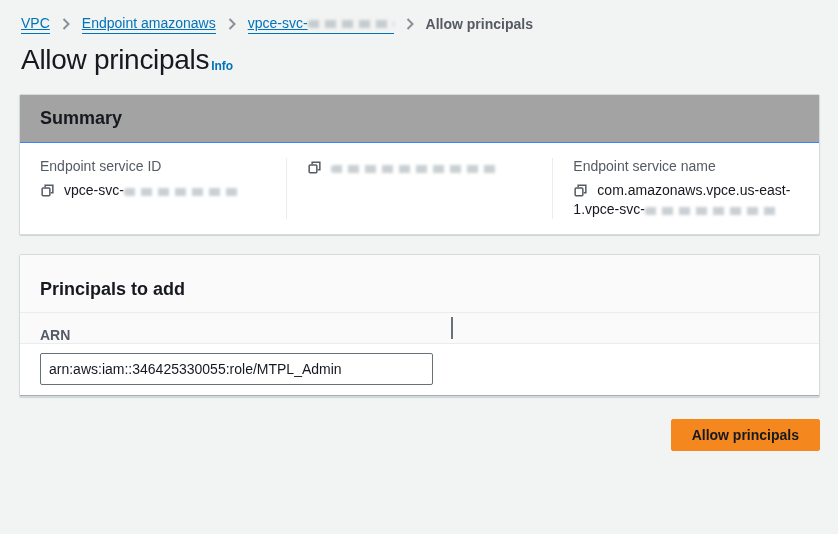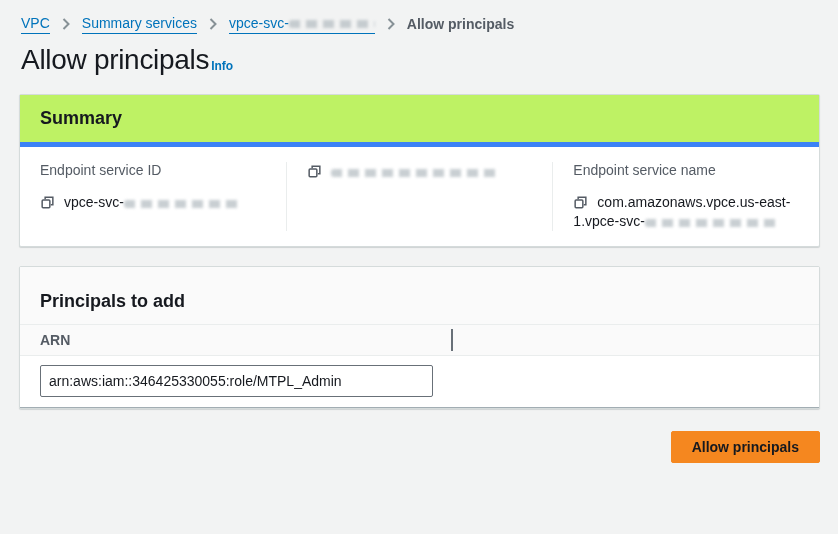--- a/index.html
+++ b/index.html
@@ -18,20 +18,21 @@
     gap: 12px;
     padding: 15px 21px 0 21px;
     font-size: 14px;
   }
   .crumb-link {
     color: #0073bb;
     border-bottom: 1px solid #0073bb;
     cursor: pointer;
     line-height: 1.25;
     white-space: nowrap;
+    text-decoration: underline;
   }
   .crumb-current {
     color: #545b64;
     font-weight: 700;
     white-space: nowrap;
   }
   .sep { display: flex; align-items: center; }
 
   
   .page-title-row {
@@ -58,35 +59,35 @@
 
   
   .card {
     background: #ffffff;
     border: 1px solid #d5dbdb;
     border-radius: 2px;
     box-shadow: 0 1px 1px 0 rgba(0,28,36,0.15);
     margin: 19px 18px 0 19px;
   }
   .card-header {
-    background: #bef264;
-    border-bottom: 5px solid #3b82f6;
+    background: #a3a3a3;
+    border-bottom: 1px solid #3b82f6;
     padding: 13px 20px;
   }
   .card-title {
     font-size: 18px;
     font-weight: 700;
     color: #16191f;
   }
 
   
   .summary-grid { display: flex; padding: 15px 0; }
   .summary-col { flex: 1; padding: 0 20px; min-width: 0; }
   .summary-col + .summary-col { border-left: 1px solid #eaeded; }
-  .field-label { font-size: 14px; color: #545b64; margin-bottom: 15px; }
+  .field-label { font-size: 14px; color: #545b64; margin-bottom: 7px; }
   .field-value {
     font-size: 14px;
     color: #16191f;
     line-height: 19px;
     word-break: break-word;
   }
   .copy-btn {
     display: inline-block;
     vertical-align: -3px;
     margin-right: 9px;
@@ -107,21 +108,21 @@
 
   
   .pt-header {
     background: #fafafa;
     border-bottom: 1px solid #eaeded;
     padding: 24px 20px 12px 20px;
   }
   .arn-row {
     position: relative;
     display: flex;
-    align-items: center;
+    align-items: flex-end;
     height: 31px;
     background: #fafafa;
     border-bottom: 1px solid #eaeded;
     padding: 0 20px;
     font-size: 14px;
     font-weight: 700;
     color: #545b64;
   }
   .col-divider {
     position: absolute;
@@ -194,21 +195,21 @@
 </head>
 <body>
 
 <nav class="breadcrumb">
   <a class="crumb-link">VPC</a>
   <span class="sep">
     <svg width="8" height="12" viewBox="0 0 8 12">
         <path d="M1.5 1l5 5-5 5" fill="none" stroke="#879196" stroke-width="2"></path>
       </svg>
   </span>
-  <a class="crumb-link">Summary services</a>
+  <a class="crumb-link">Endpoint amazonaws</a>
   <span class="sep">
     <svg width="8" height="12" viewBox="0 0 8 12">
         <path d="M1.5 1l5 5-5 5" fill="none" stroke="#879196" stroke-width="2"></path>
       </svg>
   </span>
   <a class="crumb-link">
     <span>vpce-svc-</span><span class="redacted" style="width:86px;"></span>
   </a>
   <span class="sep">
     <svg width="8" height="12" viewBox="0 0 8 12">

